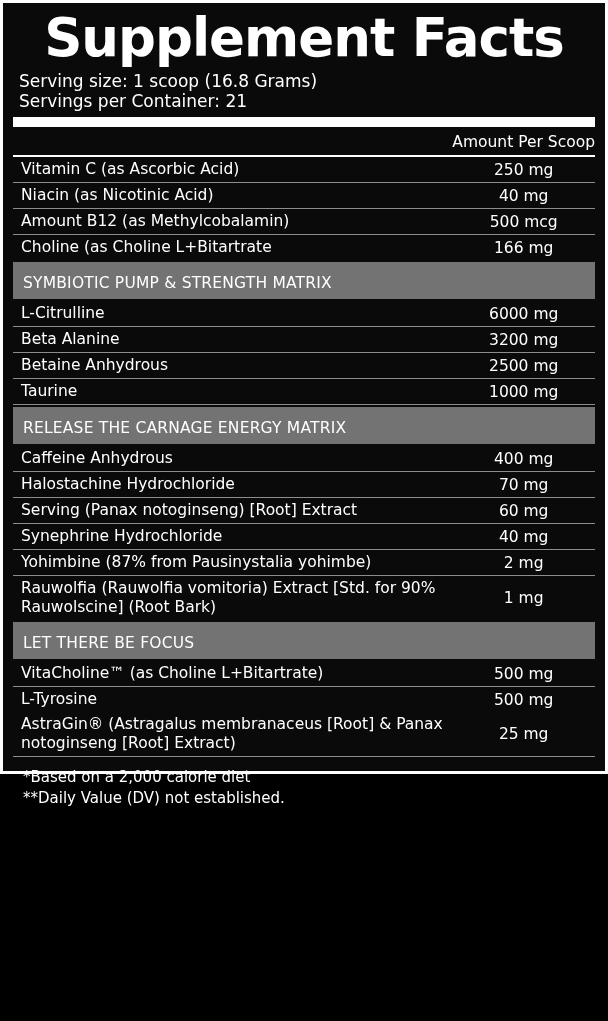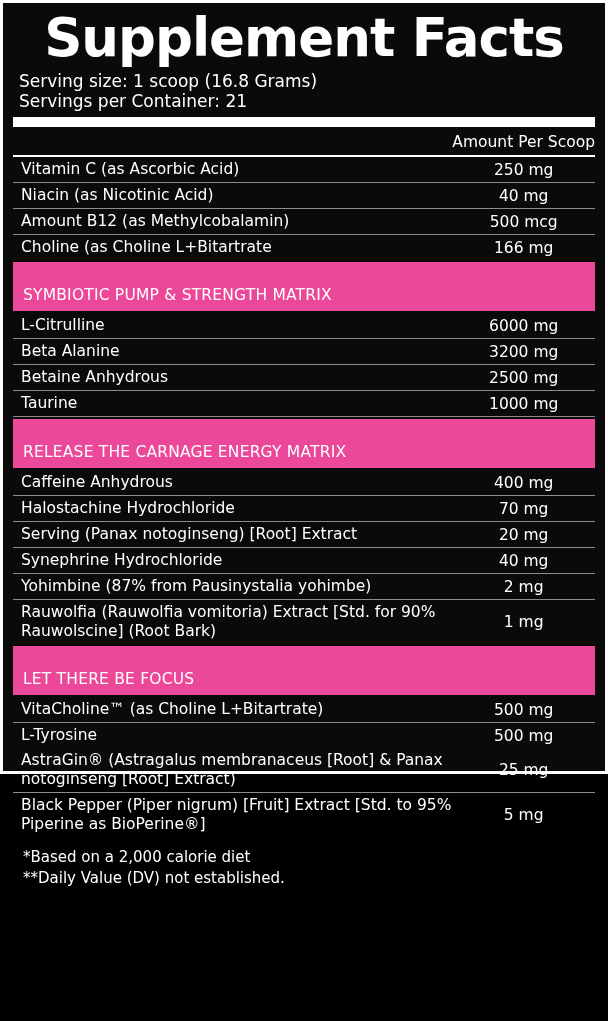--- a/index.html
+++ b/index.html
@@ -78,23 +78,23 @@
   }
   .line-strong {
     height: 2px;
     background: #ffffff;
     width: 100%;
   }
   .section-row td {
     padding: 0;
   }
   .section {
-    background: #ec4899;
+    background: #737373;
     font-size: 15.5px;
-    padding: 24px 0 7px 10px;
+    padding: 12px 0 7px 10px;
     margin: 2px 0;
     letter-spacing: 0.2px;
   }
   .footnotes {
     font-size: 15px;
     line-height: 21px;
     padding: 10px 0 0 10px;
   }
 </style>
 </head>
@@ -210,21 +210,21 @@
           <td class="name">Halostachine Hydrochloride</td>
           <td class="amt">70 mg</td>
         </tr>
         <tr class="rule">
           <td colspan="2">
             <div class="line"></div>
           </td>
         </tr>
         <tr>
           <td class="name">Serving (Panax notoginseng) [Root] Extract</td>
-          <td class="amt">20 mg</td>
+          <td class="amt">60 mg</td>
         </tr>
         <tr class="rule">
           <td colspan="2">
             <div class="line"></div>
           </td>
         </tr>
         <tr>
           <td class="name">Synephrine Hydrochloride</td>
           <td class="amt">40 mg</td>
         </tr>
@@ -265,24 +265,20 @@
           <td class="amt">500 mg</td>
         </tr>
         <tr>
           <td class="name">AstraGin® (Astragalus membranaceus [Root] &amp; Panax notoginseng [Root] Extract)</td>
           <td class="amt">25 mg</td>
         </tr>
         <tr class="rule">
           <td colspan="2">
             <div class="line"></div>
           </td>
-        </tr>
-        <tr>
-          <td class="name">Black Pepper (Piper nigrum) [Fruit] Extract [Std. to 95% Piperine as BioPerine®]</td>
-          <td class="amt">5 mg</td>
         </tr>
       </tbody>
   </table>
 
   <div class="footnotes">
     <div>*Based on a 2,000 calorie diet</div>
     <div>**Daily Value (DV) not established.</div>
   </div>
 </div>
 

